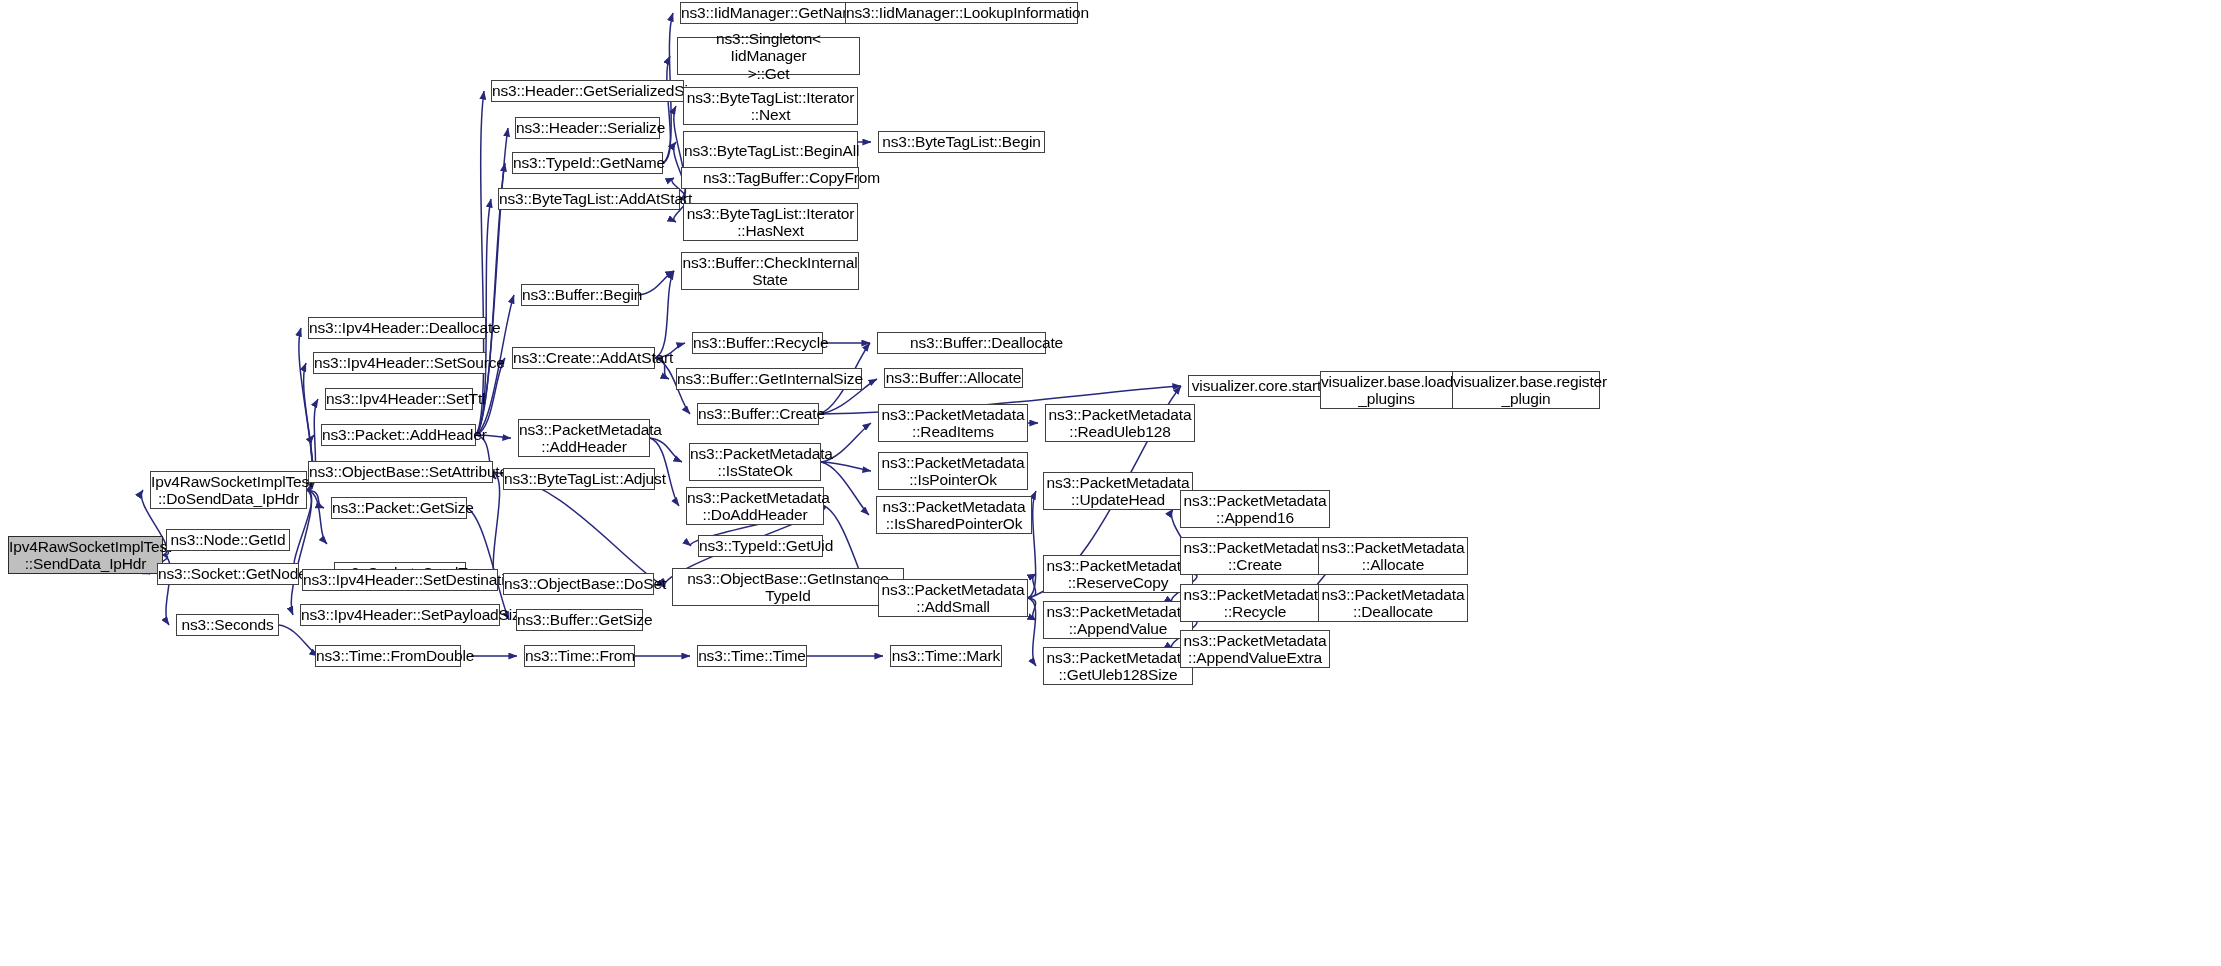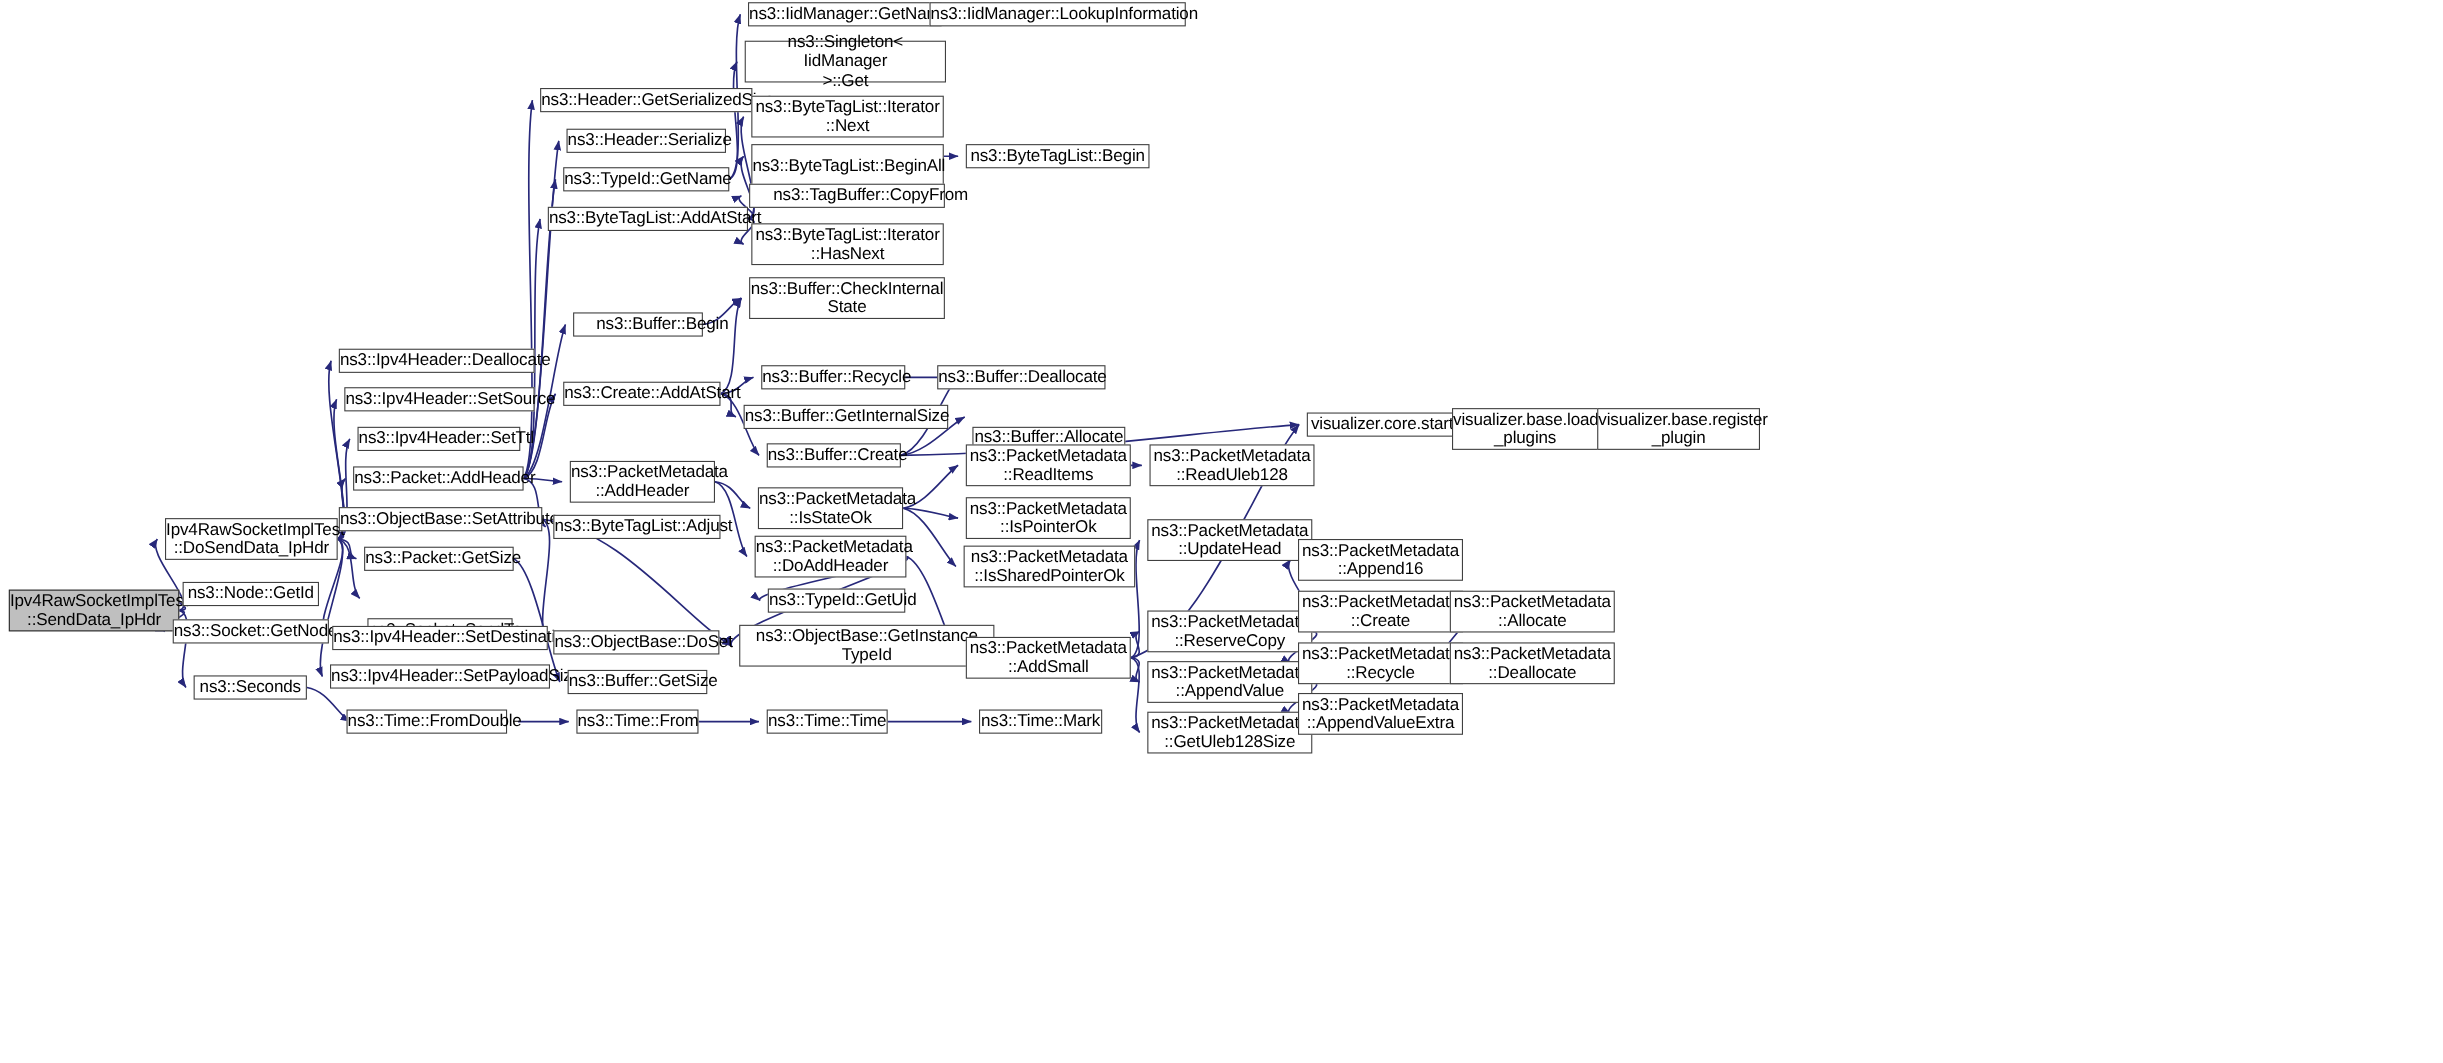--- a/index.html
+++ b/index.html
@@ -131,21 +131,21 @@
       <div class="node" style="left: 308px; top: 461px; width: 185px; height: 22px;"><span>ns3::ObjectBase::SetAttribute</span></div>
       <div class="node" style="left: 331px; top: 497px; width: 136px; height: 22px;"><span>ns3::Packet::GetSize</span></div>
       <div class="node" style="left: 334px; top: 533px; width: 132px; height: 22px; margin-top: 29px;"><span>ns3::Socket::SendTo</span></div>
       <div class="node" style="left: 302px; top: 569px; width: 196px; height: 22px;"><span>ns3::Ipv4Header::SetDestination</span></div>
       <div class="node" style="left: 300px; top: 604px; width: 200px; height: 22px;"><span>ns3::Ipv4Header::SetPayloadSize</span></div>
       <div class="node" style="left: 315px; top: 645px; width: 146px; height: 22px;"><span>ns3::Time::FromDouble</span></div>
       <div class="node" style="left: 491px; top: 80px; width: 193px; height: 22px;"><span>ns3::Header::GetSerializedSize</span></div>
       <div class="node" style="left: 515px; top: 117px; width: 145px; height: 22px;"><span>ns3::Header::Serialize</span></div>
       <div class="node" style="left: 512px; top: 152px; width: 151px; height: 22px;"><span>ns3::TypeId::GetName</span></div>
       <div class="node" style="left: 498px; top: 188px; width: 182px; height: 22px;"><span>ns3::ByteTagList::AddAtStart</span></div>
-      <div class="node" style="left: 521px; top: 284px; width: 118px; height: 22px; padding-left: 20px;"><span>ns3::Buffer::Begin</span></div>
+      <div class="node" style="left: 521px; top: 284px; width: 118px; height: 22px;"><span>ns3::Buffer::Begin</span></div>
       <div class="node" style="left: 512px; top: 347px; width: 143px; height: 22px;"><span>ns3::Create::AddAtStart</span></div>
       <div class="node" style="left: 518px; top: 419px; width: 132px; height: 38px;"><span>ns3::PacketMetadata
 ::AddHeader</span></div>
       <div class="node" style="left: 503px; top: 468px; width: 152px; height: 22px;"><span>ns3::ByteTagList::Adjust</span></div>
       <div class="node" style="left: 503px; top: 573px; width: 151px; height: 22px;"><span>ns3::ObjectBase::DoSet</span></div>
       <div class="node" style="left: 516px; top: 609px; width: 127px; height: 22px;"><span>ns3::Buffer::GetSize</span></div>
       <div class="node" style="left: 524px; top: 645px; width: 111px; height: 22px;"><span>ns3::Time::From</span></div>
       <div class="node" style="left: 680px; top: 2px; width: 176px; height: 22px;"><span>ns3::IidManager::GetName</span></div>
       <div class="node" style="left: 677px; top: 37px; width: 183px; height: 38px;"><span>ns3::Singleton&lt; IidManager
 &gt;::Get</span></div>
@@ -163,22 +163,22 @@
       <div class="node" style="left: 689px; top: 443px; width: 132px; height: 38px;"><span>ns3::PacketMetadata
 ::IsStateOk</span></div>
       <div class="node" style="left: 686px; top: 487px; width: 138px; height: 38px;"><span>ns3::PacketMetadata
 ::DoAddHeader</span></div>
       <div class="node" style="left: 698px; top: 535px; width: 125px; height: 22px;"><span>ns3::TypeId::GetUid</span></div>
       <div class="node" style="left: 672px; top: 568px; width: 232px; height: 38px;"><span>ns3::ObjectBase::GetInstance
 TypeId</span></div>
       <div class="node" style="left: 697px; top: 645px; width: 110px; height: 22px;"><span>ns3::Time::Time</span></div>
       <div class="node" style="left: 845px; top: 2px; width: 233px; height: 22px;"><span>ns3::IidManager::LookupInformation</span></div>
       <div class="node" style="left: 878px; top: 131px; width: 167px; height: 22px;"><span>ns3::ByteTagList::Begin</span></div>
-      <div class="node" style="left: 852px; top: 332px; width: 153px; height: 22px;"><span>ns3::Buffer::Deallocate</span></div>
-      <div class="node" style="left: 884px; top: 388px; width: 139px; height: 20px;"><span>ns3::Buffer::Allocate</span></div>
+      <div class="node" style="left: 877px; top: 332px; width: 169px; height: 22px; padding-left: 32px;"><span>ns3::Buffer::Deallocate</span></div>
+      <div class="node" style="left: 884px; top: 368px; width: 139px; height: 20px;"><span>ns3::Buffer::Allocate</span></div>
       <div class="node" style="left: 878px; top: 404px; width: 150px; height: 38px;"><span>ns3::PacketMetadata
 ::ReadItems</span></div>
       <div class="node" style="left: 878px; top: 452px; width: 150px; height: 38px;"><span>ns3::PacketMetadata
 ::IsPointerOk</span></div>
       <div class="node" style="left: 876px; top: 496px; width: 156px; height: 38px;"><span>ns3::PacketMetadata
 ::IsSharedPointerOk</span></div>
       <div class="node" style="left: 878px; top: 579px; width: 150px; height: 38px;"><span>ns3::PacketMetadata
 ::AddSmall</span></div>
       <div class="node" style="left: 890px; top: 645px; width: 112px; height: 22px;"><span>ns3::Time::Mark</span></div>
       <div class="node" style="left: 1045px; top: 404px; width: 150px; height: 38px;"><span>ns3::PacketMetadata

